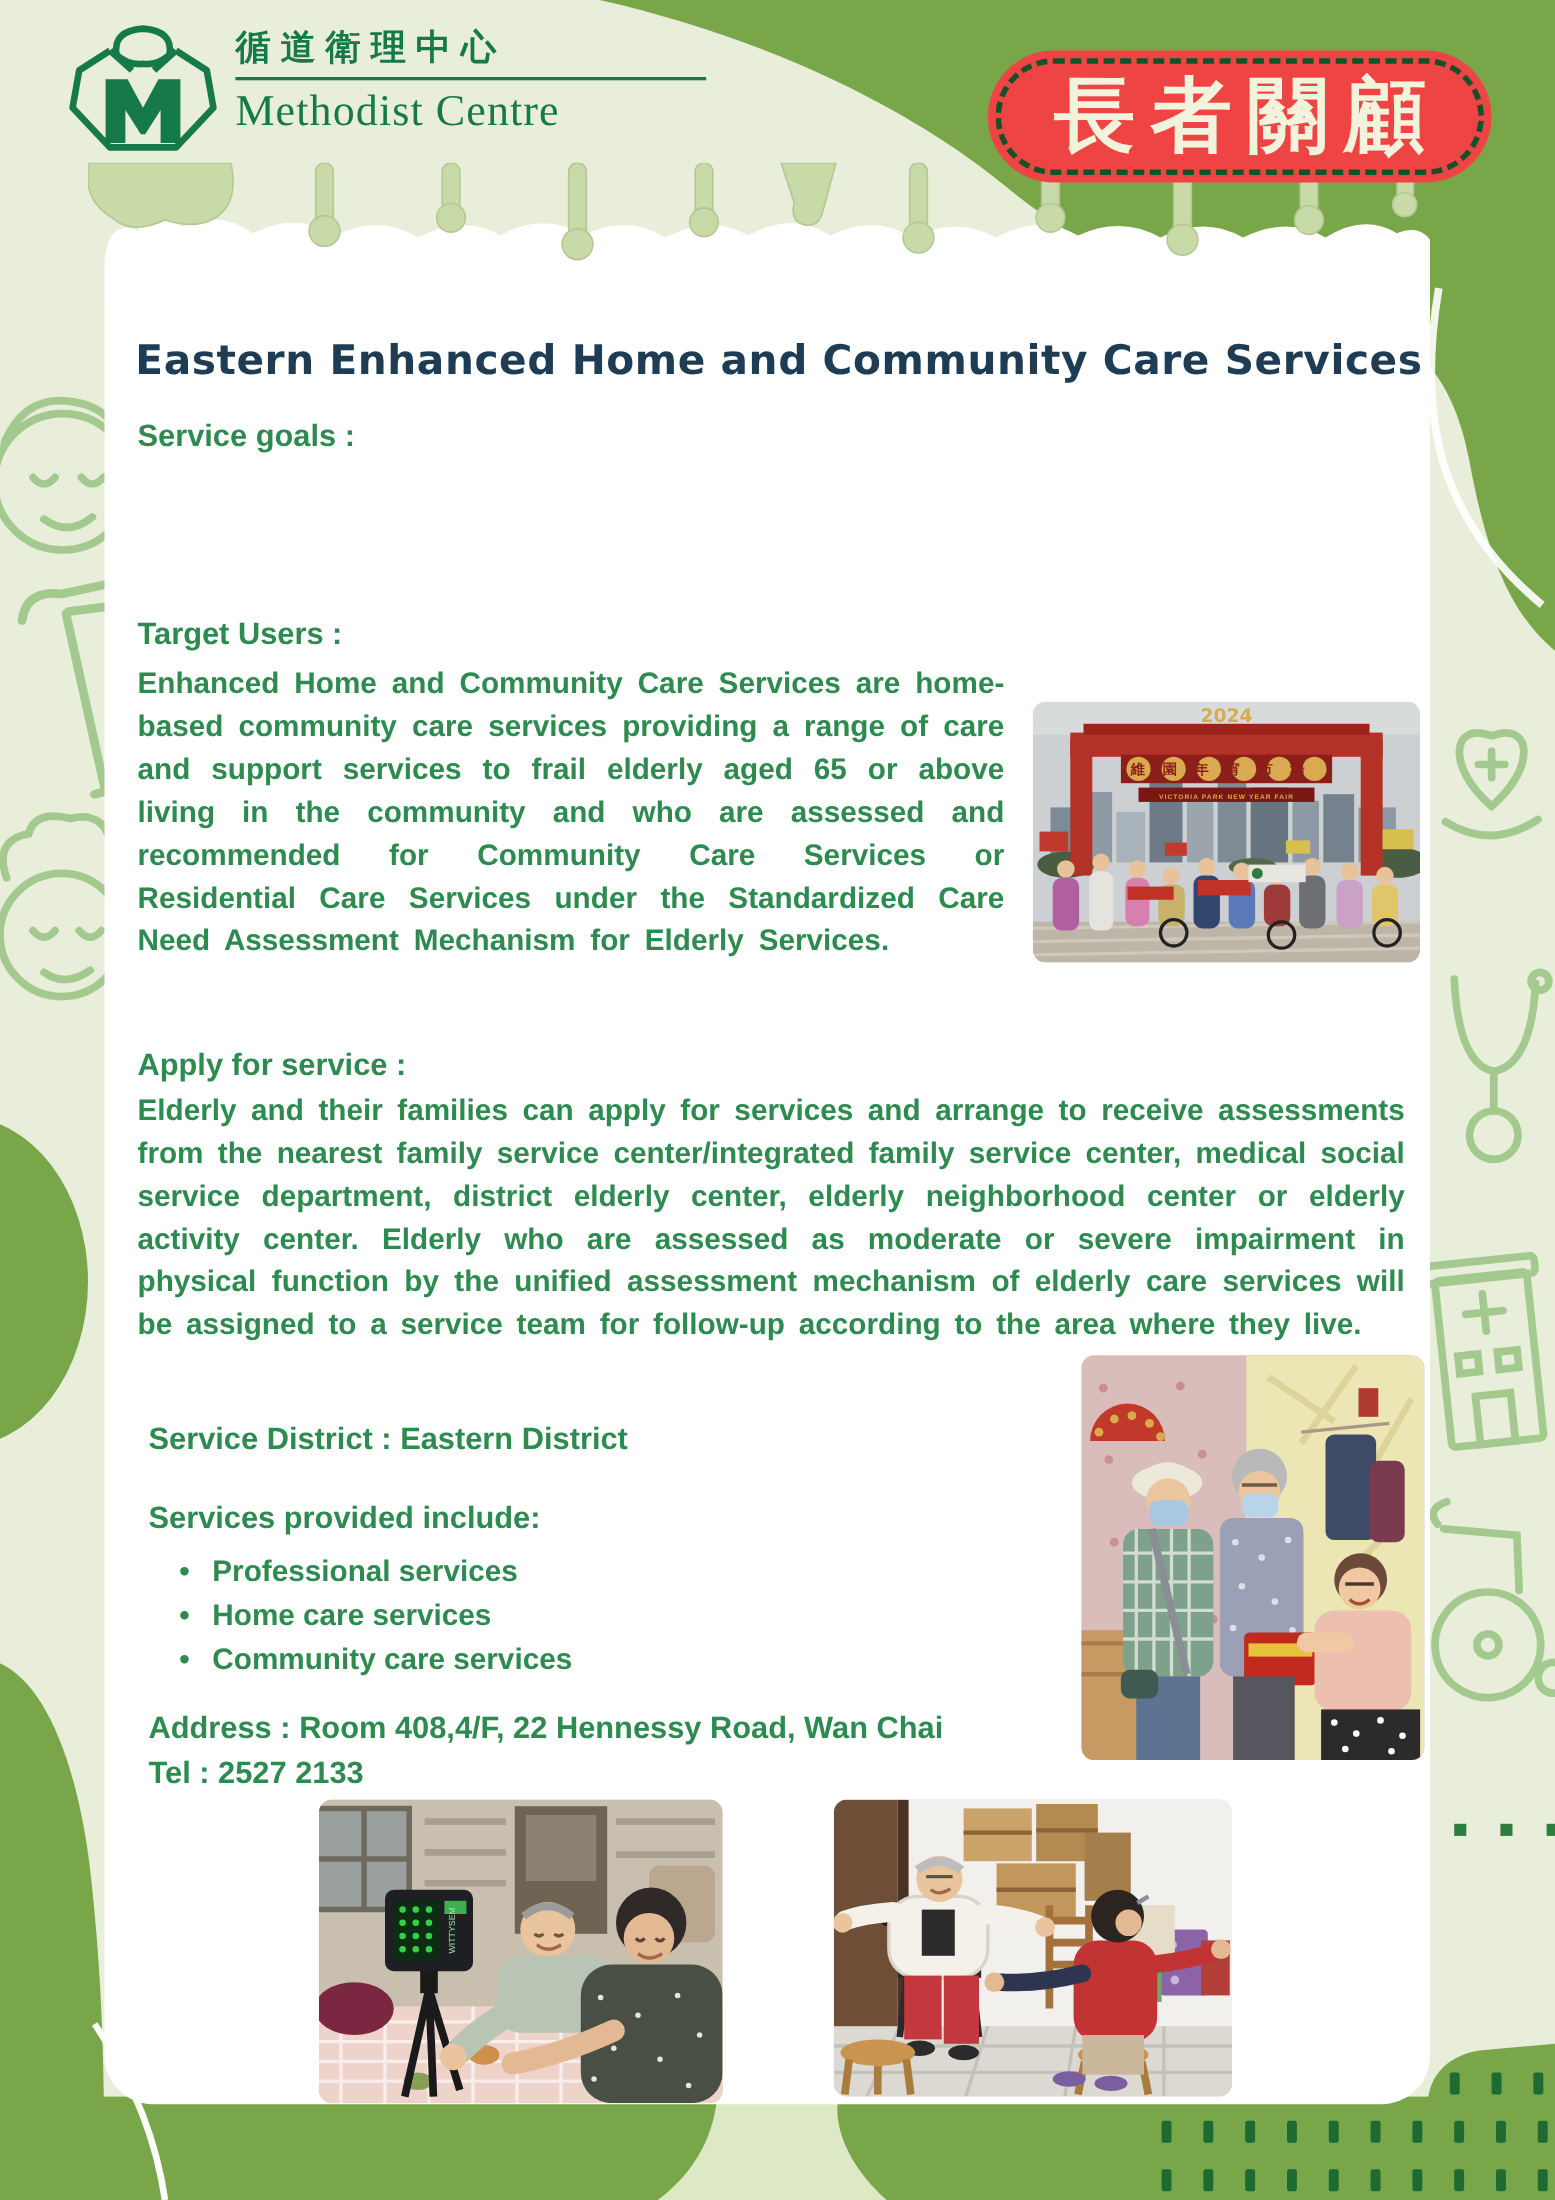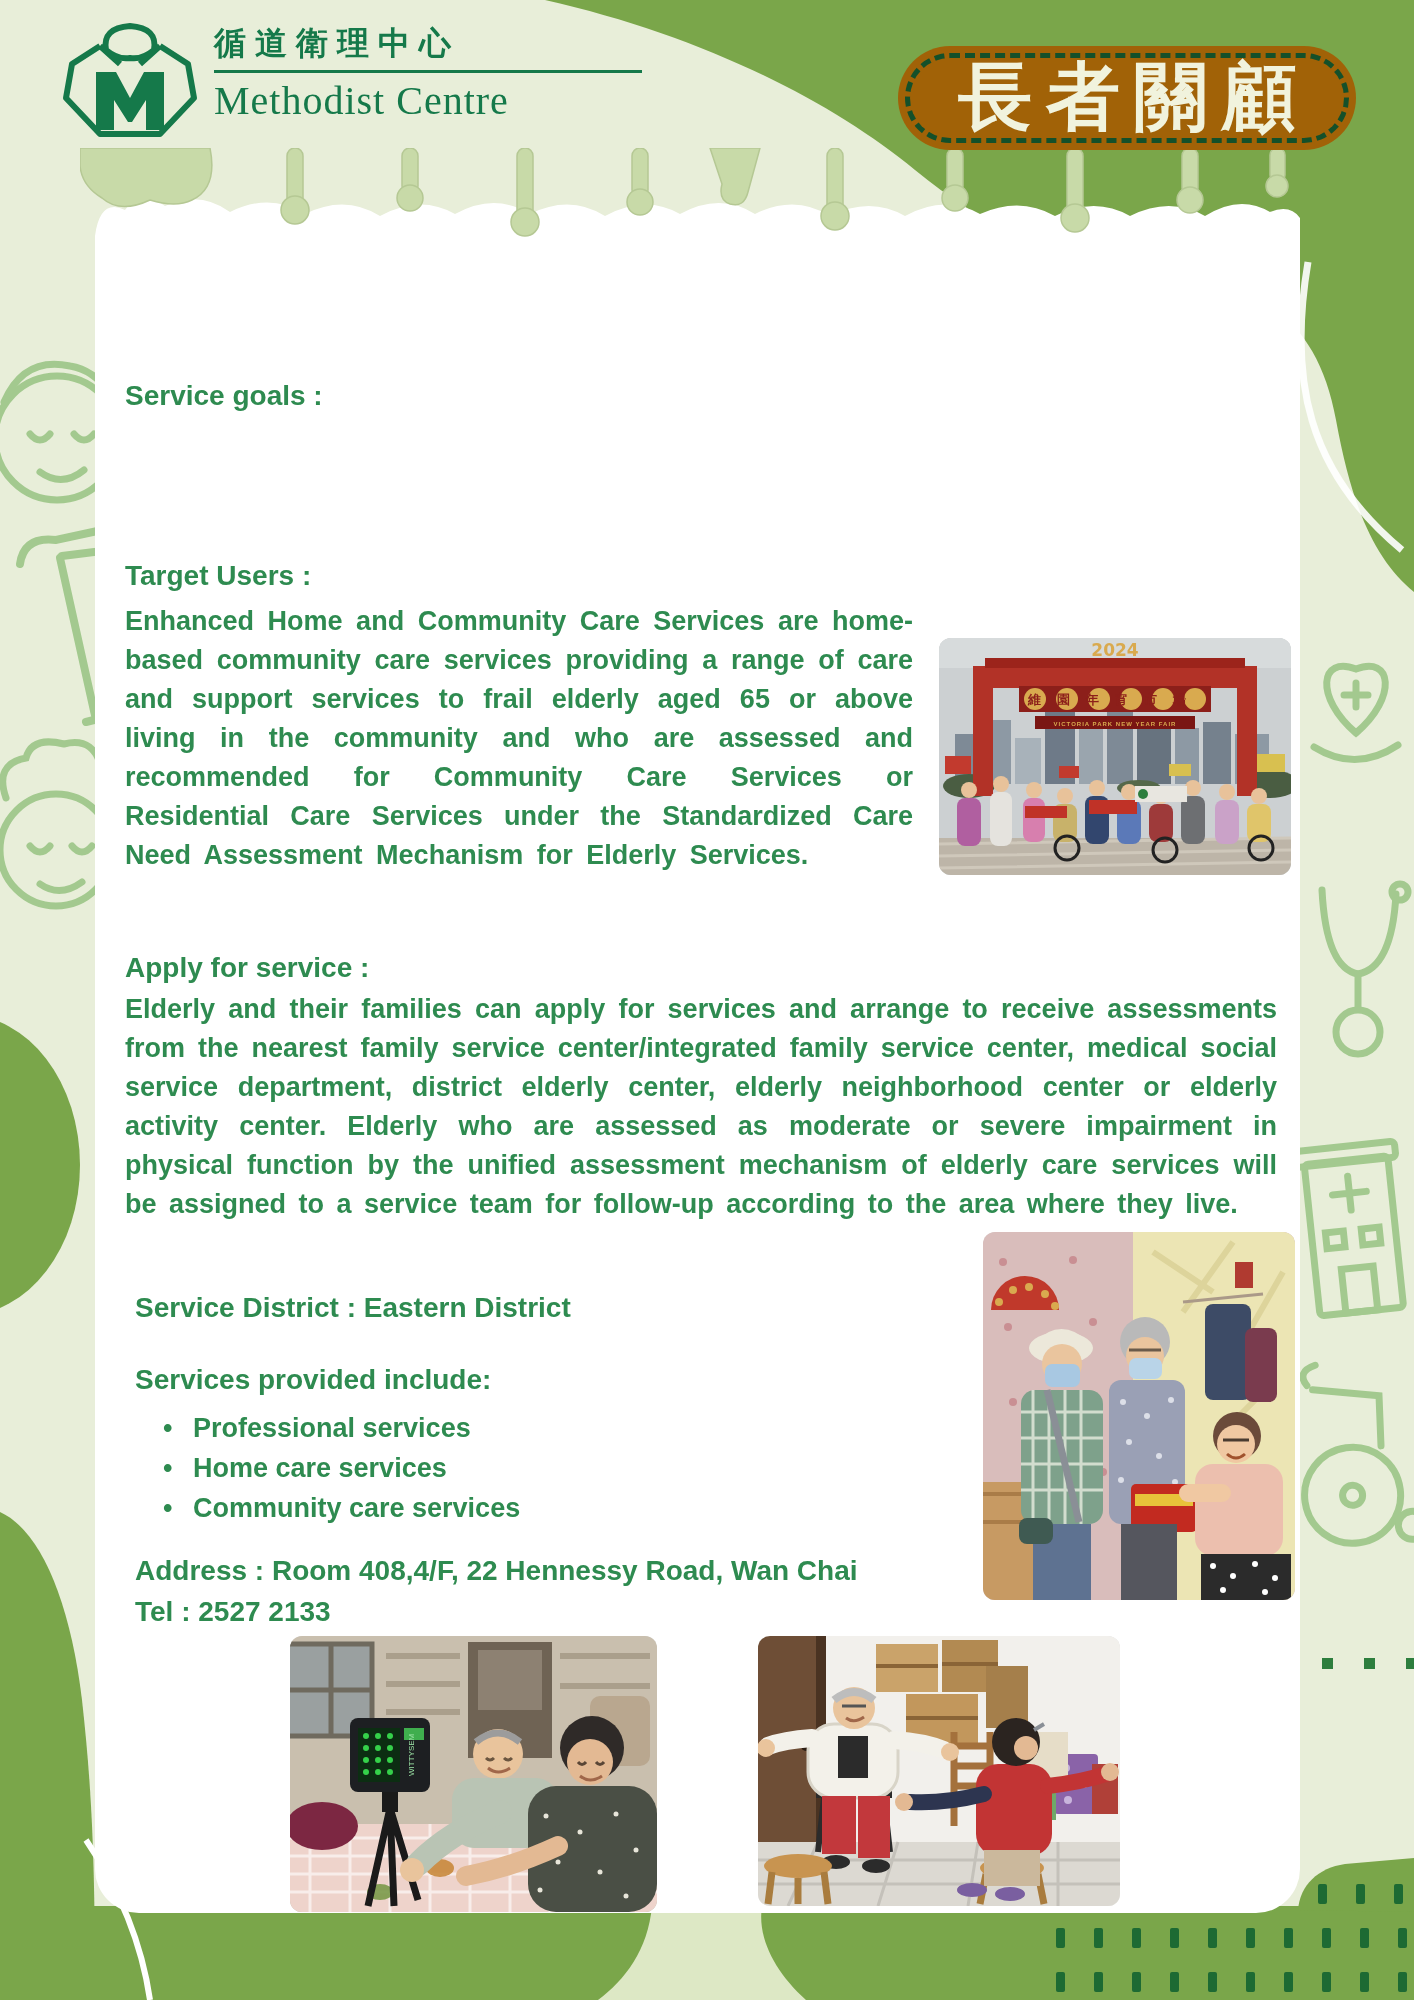--- a/index.html
+++ b/index.html
@@ -6,21 +6,21 @@
   body{font-family:"Liberation Sans",sans-serif;}
   .page{position:relative;width:1414px;height:2000px;background:#e8eed9;overflow:hidden;}
   .abs{position:absolute;}
   svg{display:block;}
   
   .logo-mark{left:62px;top:20px;width:136px;height:124px;z-index:5;}
   .logo-text{left:214px;top:28px;z-index:5;color:#15794a;}
   .logo-cn{font-family:Liberation Mono, monospace;font-size:32px;font-weight:700;letter-spacing:9px;line-height:1.1;}
   .logo-rule{width:428px;height:3px;background:#15794a;margin:7px 0 4px 0;}
   .logo-en{font-family:"Liberation Serif",serif;font-size:40px;font-weight:500;letter-spacing:1px;}
-  .badge{left:898px;top:46px;width:458px;height:104px;background:#a16207;border-radius:64px;padding:7px;box-sizing:border-box;z-index:6;}
+  .badge{left:898px;top:46px;width:458px;height:120px;background:#ef4444;border-radius:64px;padding:7px;box-sizing:border-box;z-index:6;}
   .badge-inner{width:100%;height:100%;box-sizing:border-box;border:5px dashed #14502a;border-radius:56px;display:flex;align-items:center;justify-content:center;color:#f1f3dd;font-size:74px;font-weight:bold;letter-spacing:14px;text-indent:14px;}
   
   .paper{left:95px;top:268px;width:1205px;height:1645px;background:#ffffff;border-radius:6px 6px 44px 44px;z-index:3;}
   .torn{left:80px;top:148px;width:1235px;height:126px;z-index:4;}
   .title{left:28px;top:38px;width:1155px;font-family:"DejaVu Sans",sans-serif;font-size:37px;font-weight:800;color:#1e3d55;letter-spacing:.5px;white-space:nowrap;}
   .gtxt{color:#2e8b50;font-weight:bold;}
   .heading{font-size:28px;margin:0 0 6px 0;}
   .bodytext{font-size:27px;line-height:39px;text-align:justify;word-spacing:5px;margin:0;}
   .goals{left:30px;top:112px;width:1152px;}
   .target{left:30px;top:292px;width:1172px;}
@@ -193,20 +193,21 @@
     <div class="logo-cn">循道衛理中心</div>
     <div class="logo-rule"></div>
     <div class="logo-en">Methodist Centre</div>
   </div>
   <div class="abs badge">
     <div class="badge-inner">長者關顧</div>
   </div>
 
   <div class="abs paper">
 
+    <div class="abs title">Eastern Enhanced Home and Community Care Services</div>
 
     <div class="abs goals gtxt">
       <div class="heading">Service goals :</div>
     </div>
 
     <div class="abs target gtxt">
       <div class="heading">Target Users :</div>
       <div class="target-row">
         <p class="bodytext target-p">Enhanced Home and Community Care Services are home-based community care services providing a range of care and support services to frail elderly aged 65 or above living in the community and who are assessed and recommended for Community Care Services or Residential Care Services under the Standardized Care Need Assessment Mechanism for Elderly Services.</p>
 

